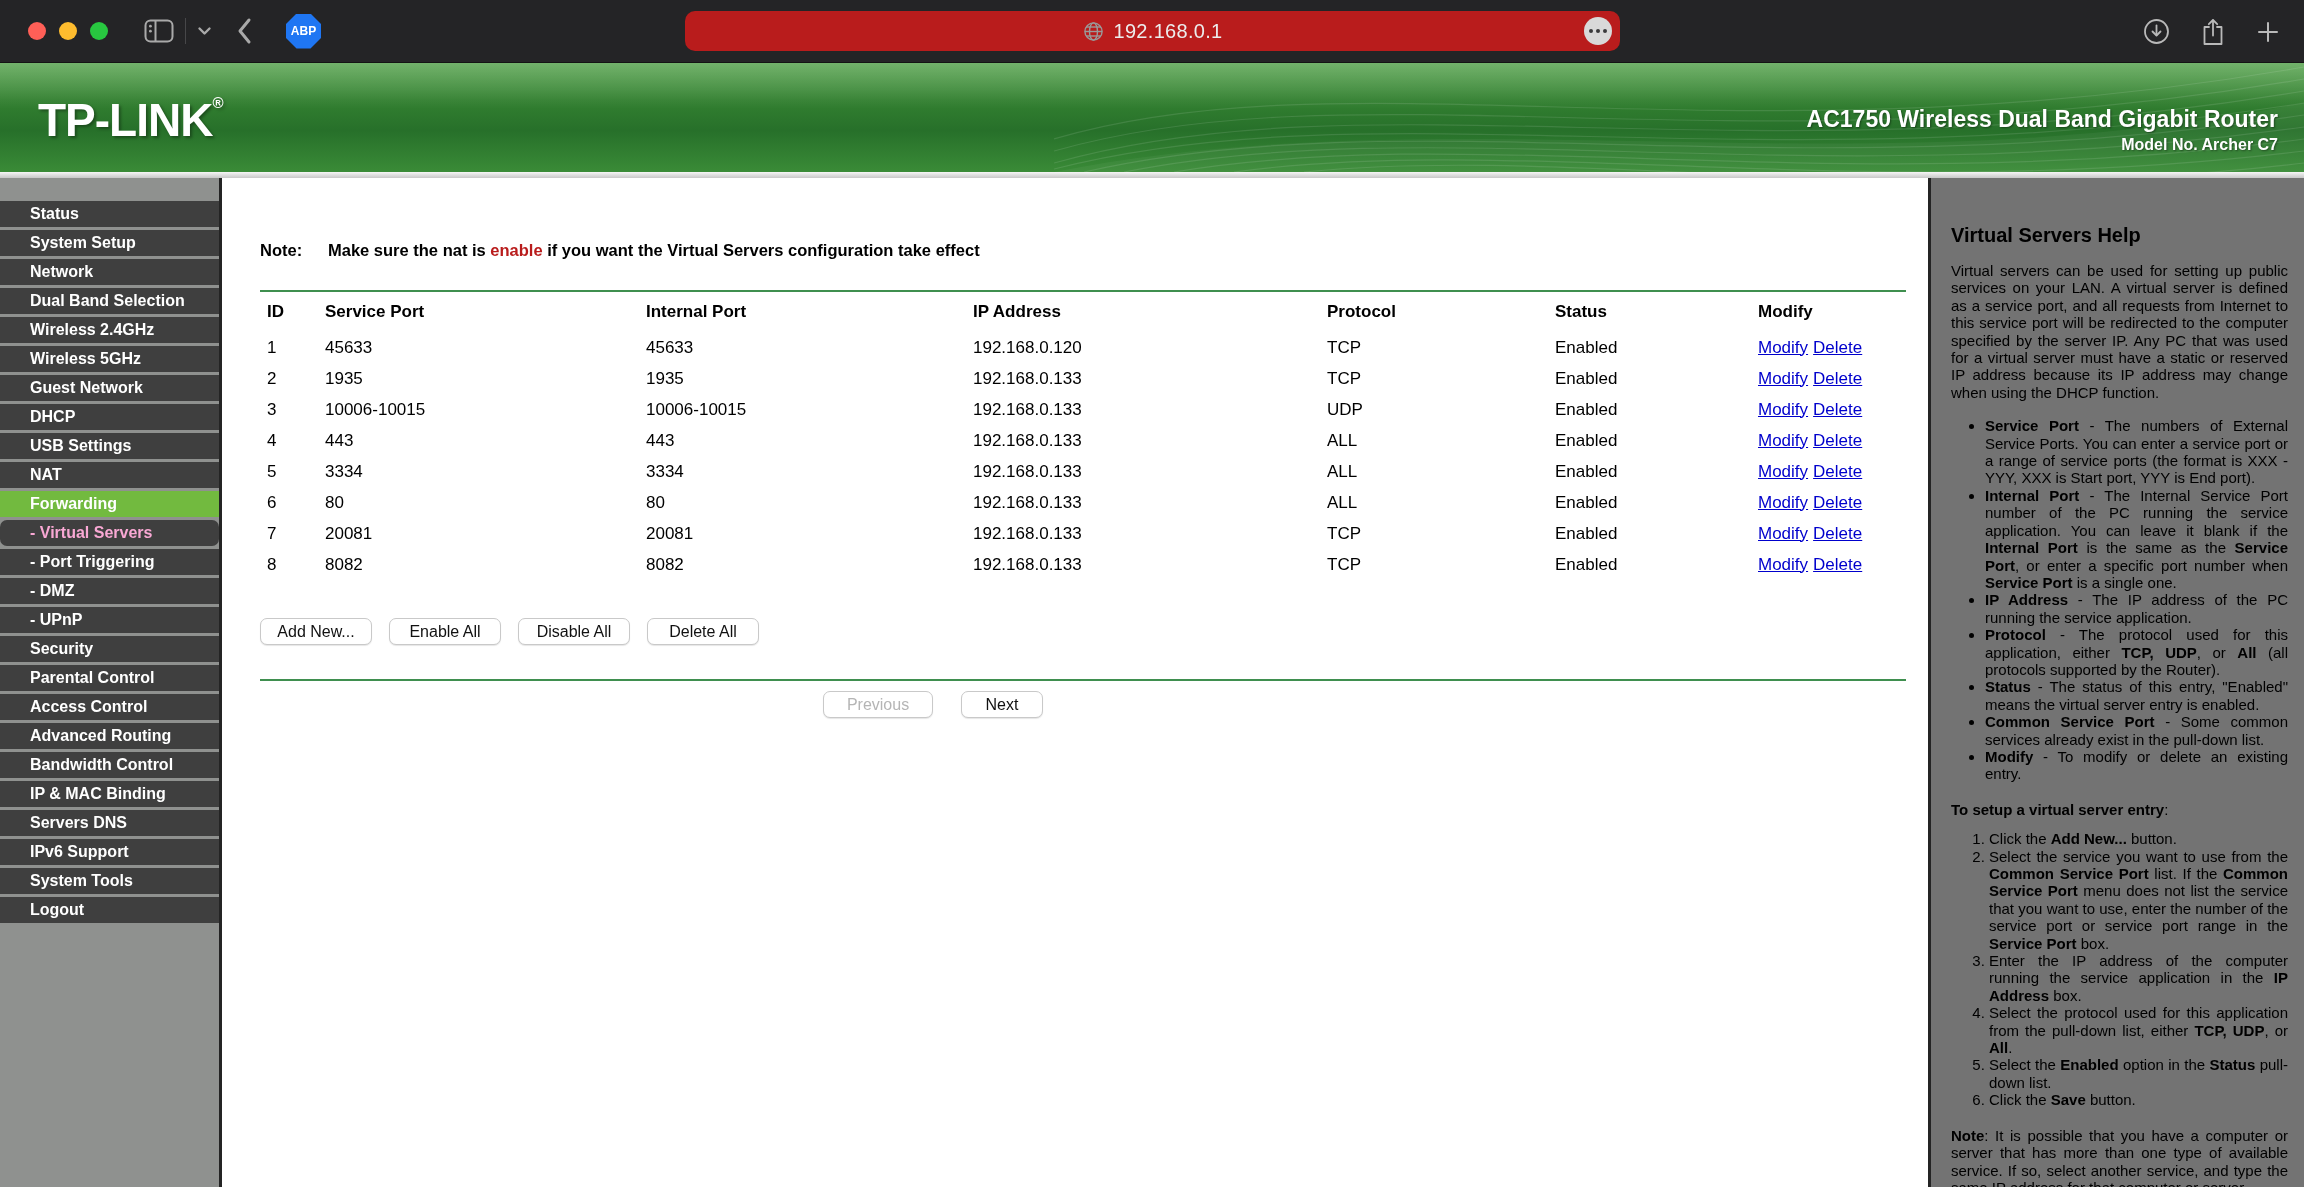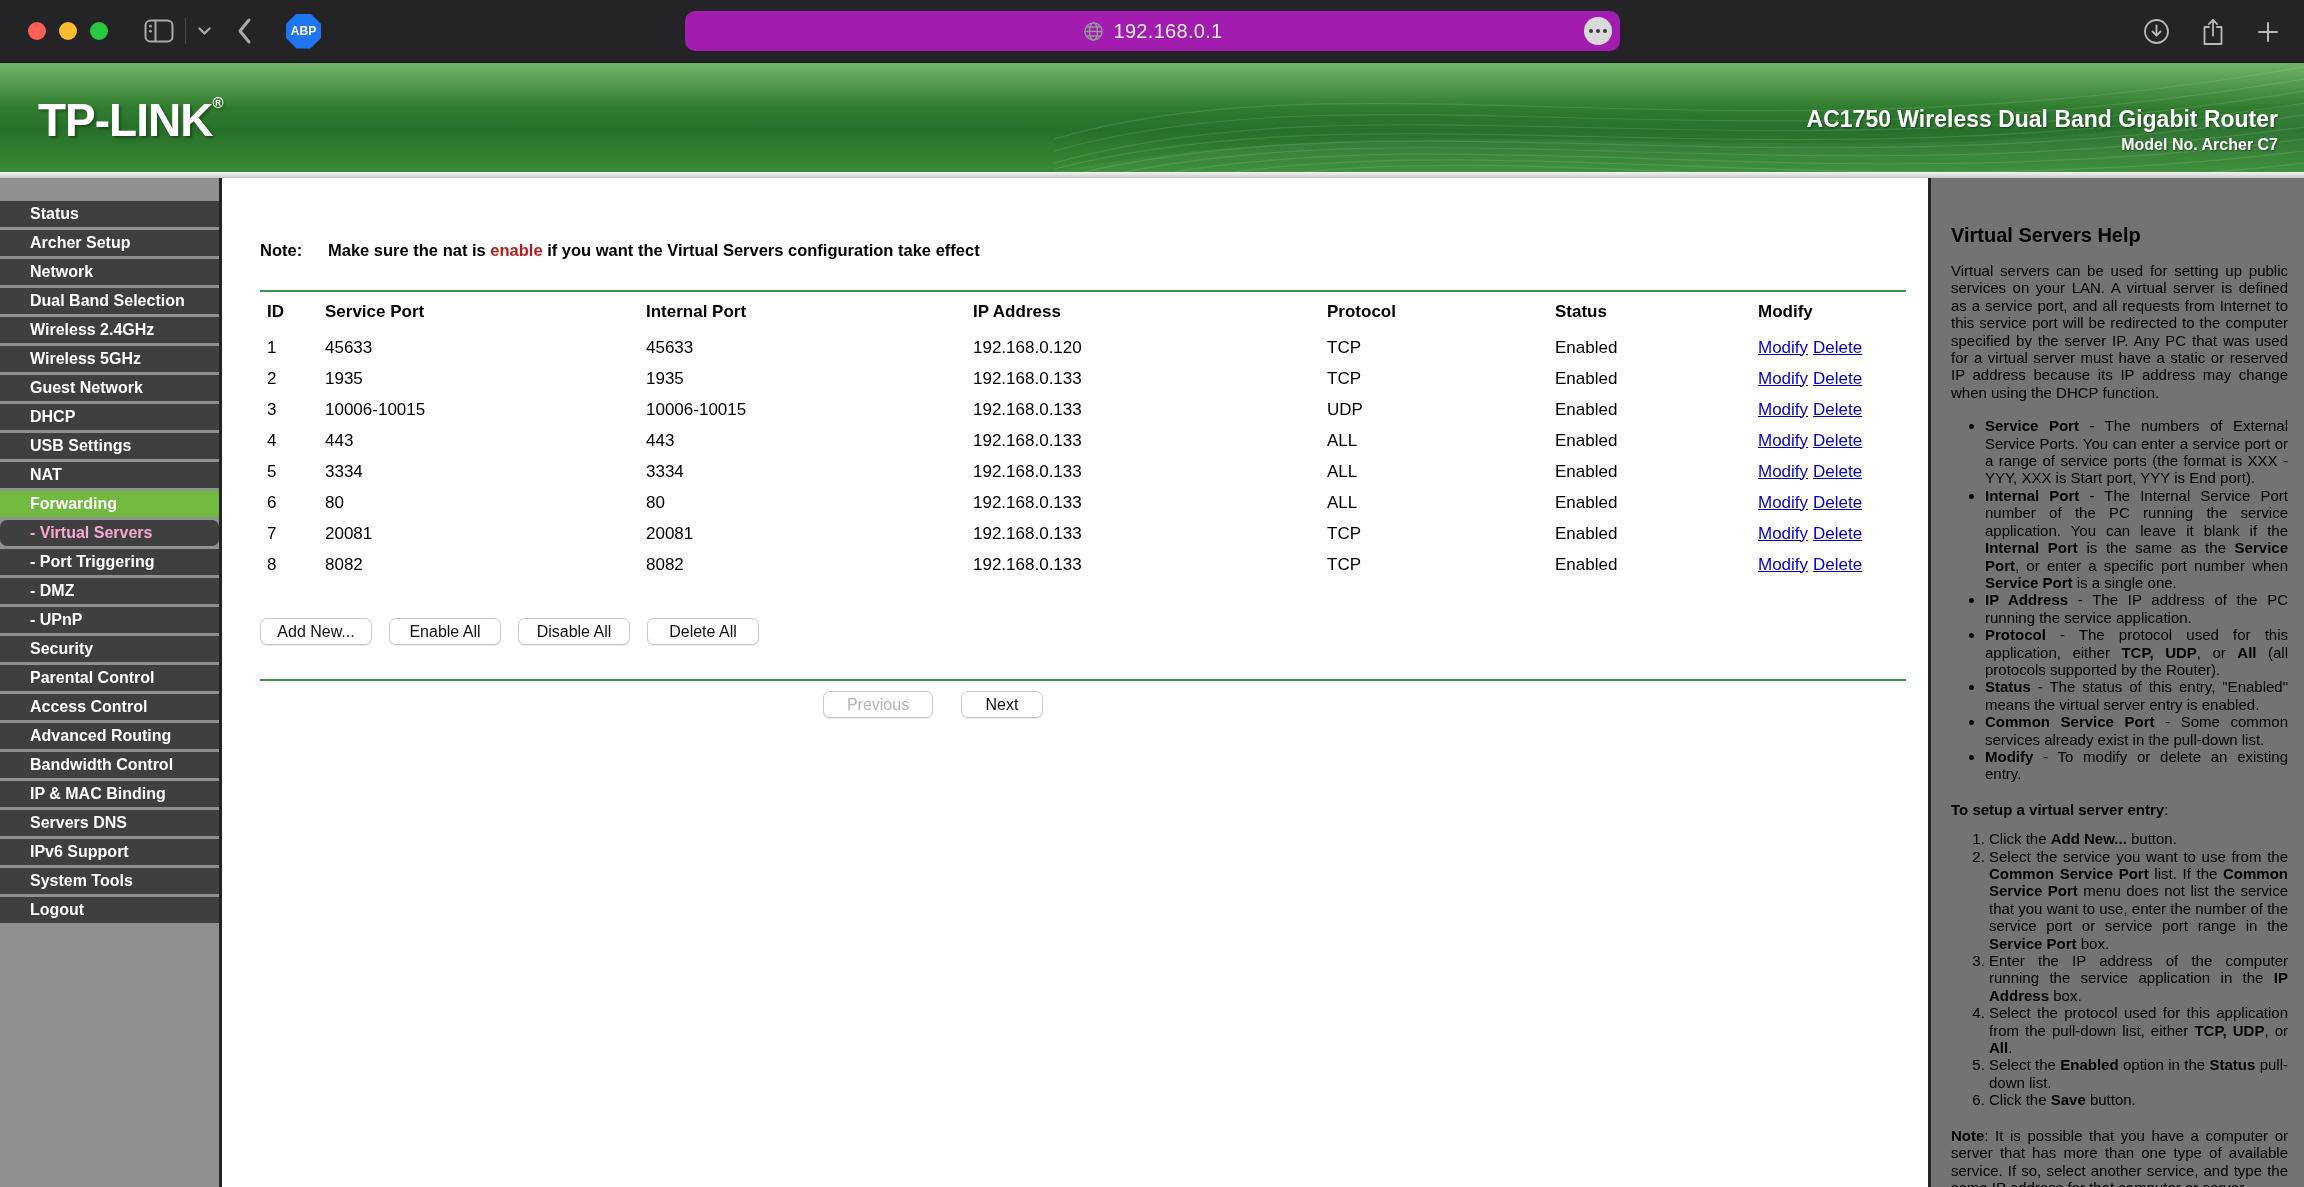--- a/index.html
+++ b/index.html
@@ -14,21 +14,21 @@
   .traffic{ display:flex; gap:13px; margin-left:28px;}
   .light{ width:18px; height:18px; border-radius:50%; cursor:pointer;}
   .light.r{background:#ff5f57}.light.y{background:#febc2e}.light.g{background:#28c840}
   .navgroup{ display:flex; align-items:center; margin-left:36px;}
   .vdiv{ width:1px; height:26px; background:#474749; margin:0 11px;}
   .backbtn{ margin-left:24px; display:flex; align-items:center; cursor:pointer;}
   .abp{ margin-left:34px; width:35px; height:35px; background:#1f76f3; color:#fff;
     font-weight:bold; font-size:12px; display:flex; align-items:center; justify-content:center;
     clip-path:polygon(30% 0,70% 0,100% 30%,100% 70%,70% 100%,30% 100%,0 70%,0 30%); cursor:pointer;}
   .urlbar{ position:absolute; left:685px; top:11px; width:935px; height:40px;
-    background:#a21caf; border-radius:10px; display:flex; align-items:center;
+    background:#b91c1c; border-radius:10px; display:flex; align-items:center;
     justify-content:center; cursor:text;}
   .url-text{ color:#ececec; font-size:20px; margin-left:10px; letter-spacing:.3px;}
   .more-btn{ position:absolute; right:8px; top:6px; width:28px; height:28px; border-radius:50%;
     background:#d9d9d9; display:flex; align-items:center; justify-content:center; gap:3px; cursor:pointer;}
   .more-btn i{ width:4px; height:4px; border-radius:50%; background:#3a3a3c;}
   .chrome-right{ position:absolute; right:24px; top:0; height:63px; display:flex; gap:30px; align-items:center;}
   .cicon{ cursor:pointer; display:flex; align-items:center;}
   
   .site-header{ height:109px; position:relative; overflow:hidden;
     background:linear-gradient(180deg,#4f9f46 0%,#327f30 35%,#27702a 62%,#3a8b37 100%);}
@@ -188,21 +188,21 @@
       <div class="model">Model No. Archer C7</div>
     </div>
   </div>
   <div class="strip"></div>
 
   <div class="body-row">
 
     <nav class="sidebar">
       <ul class="menu">
           <li>Status</li>
-          <li>Archer Setup</li>
+          <li>System Setup</li>
           <li>Network</li>
           <li>Dual Band Selection</li>
           <li>Wireless 2.4GHz</li>
           <li>Wireless 5GHz</li>
           <li>Guest Network</li>
           <li>DHCP</li>
           <li>USB Settings</li>
           <li>NAT</li>
           <li class="active">Forwarding</li>
           <li class="sub subactive">- Virtual Servers</li>

